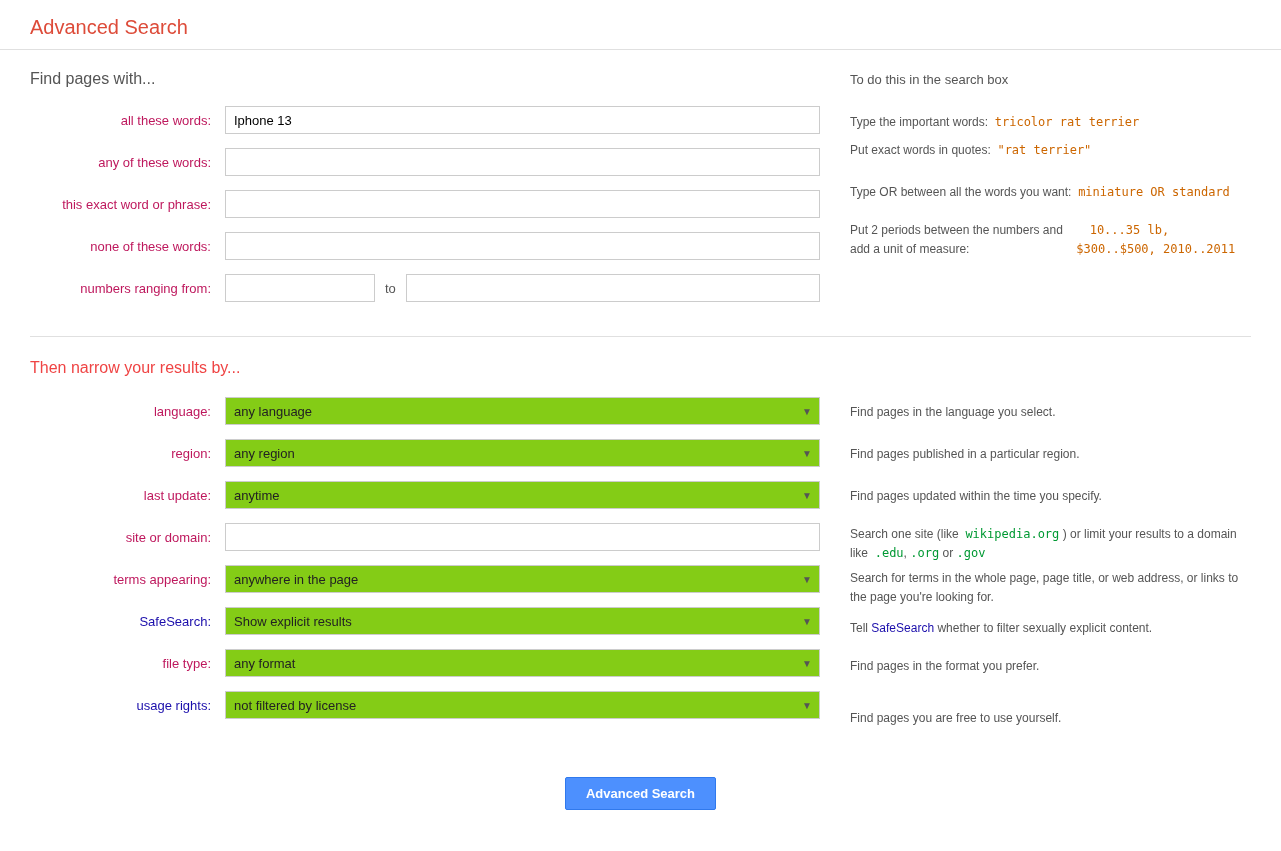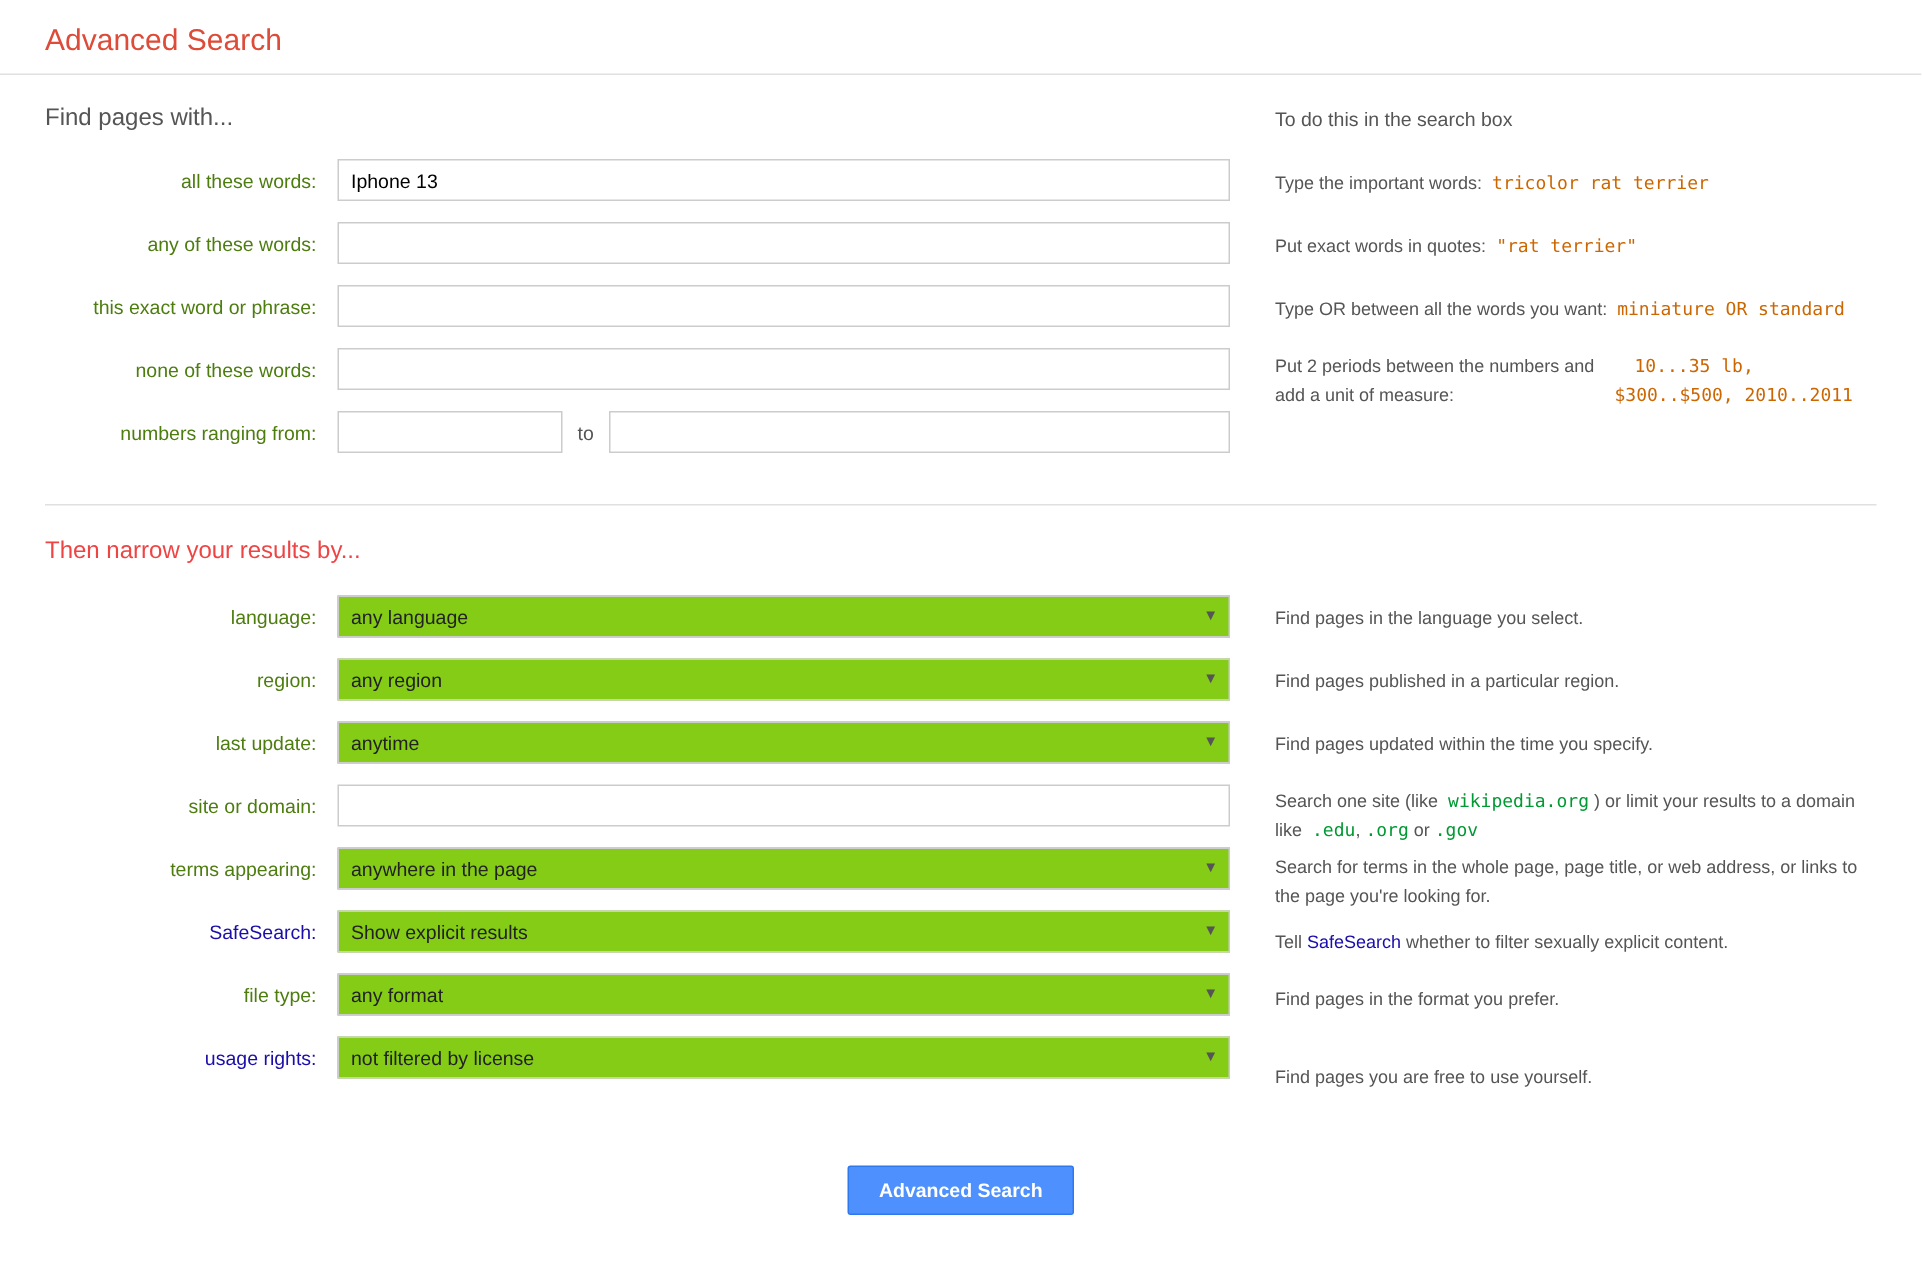--- a/index.html
+++ b/index.html
@@ -47,21 +47,21 @@
     .field-row {
       display: flex;
       align-items: center;
       margin-bottom: 14px;
     }
     .field-label {
       width: 195px;
       flex-shrink: 0;
       text-align: right;
       padding-right: 14px;
-      color: #4d7c0f;
+      color: #be185d;
       font-size: 13px;
     }
     .field-label.blue {
       color: #1a0dab;
     }
     .field-input {
       flex: 1;
       height: 28px;
       border: 1px solid #ccc;
       padding: 4px 8px;
@@ -201,21 +201,21 @@
           <input type="text" class="range-input" style="">
           <span class="range-to">to</span>
           <input type="text" class="range-input2" style="">
         </div>
       </div>
     </div>
 
     <div class="right-col">
       <div class="section-title" style="font-size:13px; font-weight:normal; color:#555;">To do this in the search box</div>
 
-      <div style="margin-bottom:14px; height:28px; display:flex; align-items:center;text-align:center;">
+      <div style="height:28px; display:flex; align-items:center;text-align:center;">
         <span class="right-hint">Type the important words: &nbsp;<span class="mono">tricolor rat terrier</span></span>
       </div>
 
       <div style="margin-bottom:14px; height:28px; display:flex; align-items:center;">
         <span class="right-hint">Put exact words in quotes: &nbsp;<span class="mono">"rat terrier"</span></span>
       </div>
 
       <div style="margin-bottom:14px; height:28px; display:flex; align-items:center;">
         <span class="right-hint">Type OR between all the words you want: &nbsp;<span class="mono">miniature OR standard</span></span>
       </div>

